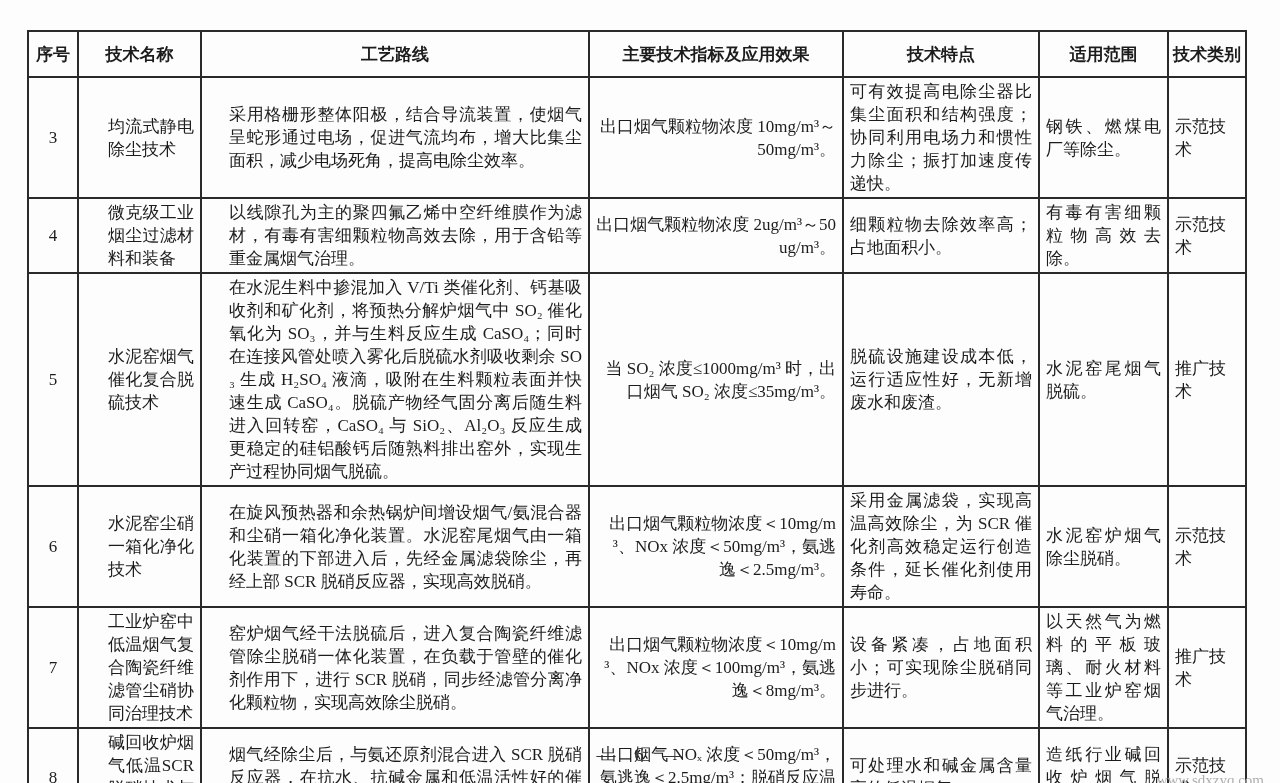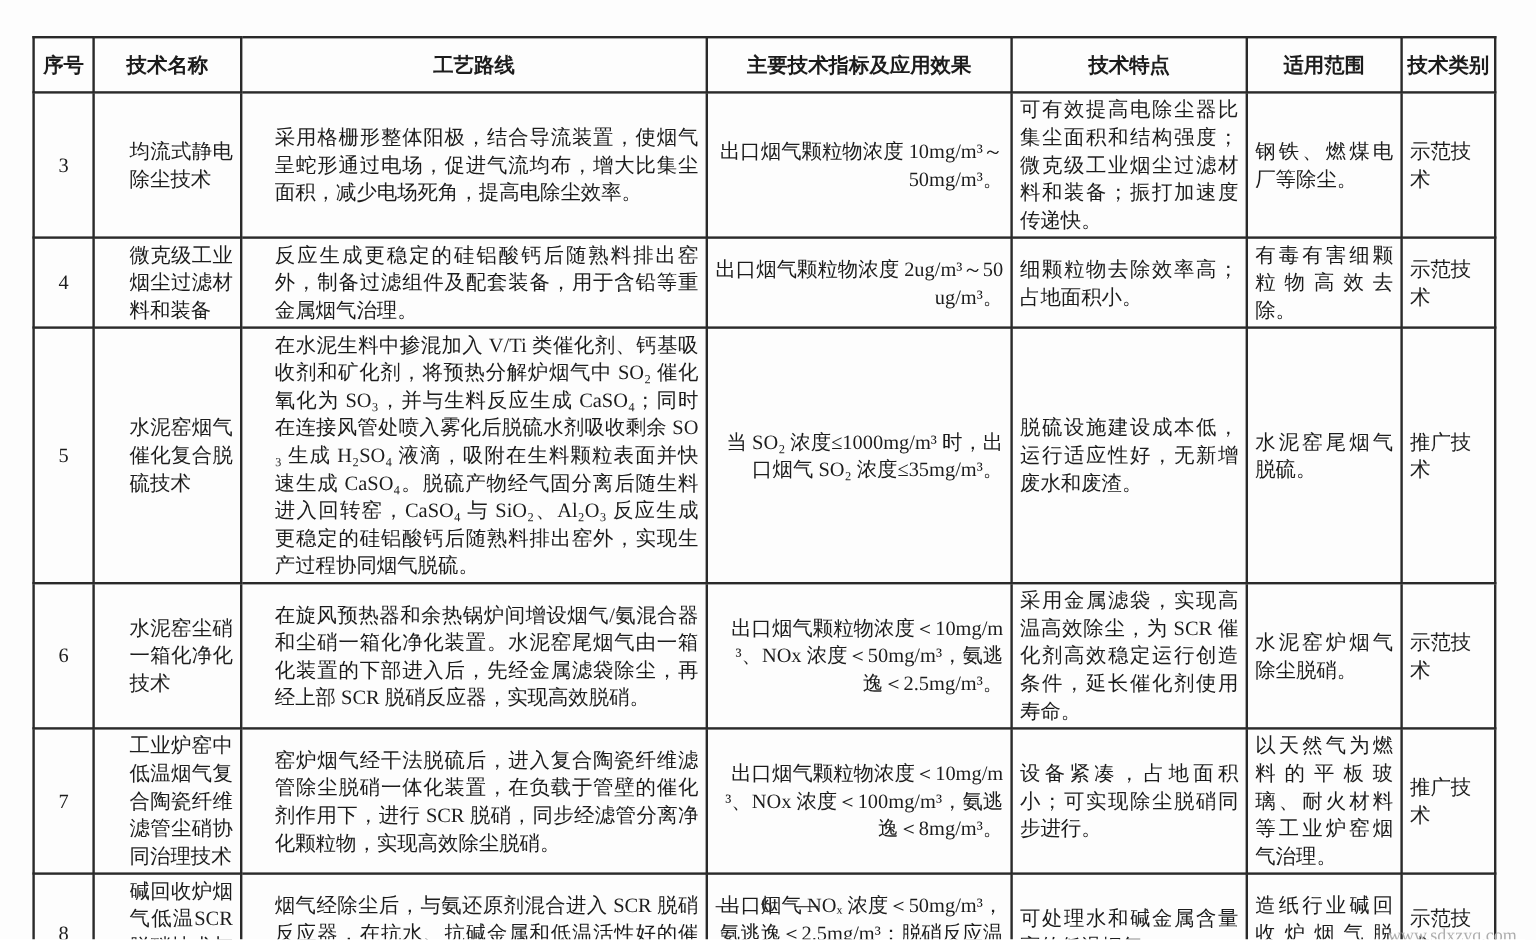--- a/index.html
+++ b/index.html
@@ -97,28 +97,28 @@
         <th>适用范围</th>
         <th>技术类别</th>
       </tr>
     </thead>
     <tbody>
       <tr class="r3">
         <td class="c-seq">3</td>
         <td class="c-name">均流式静电除尘技术</td>
         <td class="c-process">采用格栅形整体阳极，结合导流装置，使烟气呈蛇形通过电场，促进气流均布，增大比集尘面积，减少电场死角，提高电除尘效率。</td>
         <td class="c-ind">出口烟气颗粒物浓度 10mg/m³～50mg/m³。</td>
-        <td class="c-feat">可有效提高电除尘器比集尘面积和结构强度；微克级工业烟尘过滤材料和装备；振打加速度传递快。</td>
+        <td class="c-feat">可有效提高电除尘器比集尘面积和结构强度；协同利用电场力和惯性力除尘；振打加速度传递快。</td>
         <td class="c-scope">钢铁、燃煤电厂等除尘。</td>
         <td class="c-cat">示范技术</td>
       </tr>
       <tr class="r4">
         <td class="c-seq">4</td>
         <td class="c-name">微克级工业烟尘过滤材料和装备</td>
-        <td class="c-process">反应生成更稳定的硅铝酸钙后随熟料排出窑外，制备过滤组件及配套装备，用于含铅等重金属烟气治理。</td>
+        <td class="c-process">以线隙孔为主的聚四氟乙烯中空纤维膜作为滤材，有毒有害细颗粒物高效去除，用于含铅等重金属烟气治理。</td>
         <td class="c-ind">出口烟气颗粒物浓度 2ug/m³～50ug/m³。</td>
         <td class="c-feat">细颗粒物去除效率高；占地面积小。</td>
         <td class="c-scope">有毒有害细颗粒物高效去除。</td>
         <td class="c-cat">示范技术</td>
       </tr>
       <tr class="r5">
         <td class="c-seq">5</td>
         <td class="c-name">水泥窑烟气催化复合脱硫技术</td>
         <td class="c-process">在水泥生料中掺混加入 V/Ti 类催化剂、钙基吸收剂和矿化剂，将预热分解炉烟气中 SO₂ 催化氧化为 SO₃，并与生料反应生成 CaSO₄；同时在连接风管处喷入雾化后脱硫水剂吸收剩余 SO₃ 生成 H₂SO₄ 液滴，吸附在生料颗粒表面并快速生成 CaSO₄。脱硫产物经气固分离后随生料进入回转窑，CaSO₄ 与 SiO₂、Al₂O₃ 反应生成更稳定的硅铝酸钙后随熟料排出窑外，实现生产过程协同烟气脱硫。</td>
         <td class="c-ind">当 SO₂ 浓度≤1000mg/m³ 时，出口烟气 SO₂ 浓度≤35mg/m³。</td>

